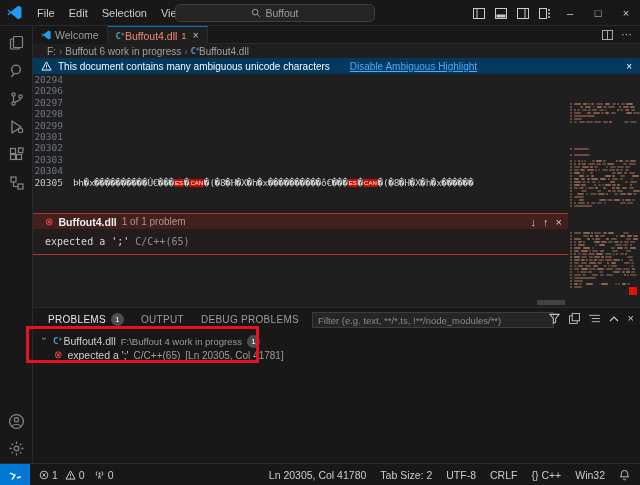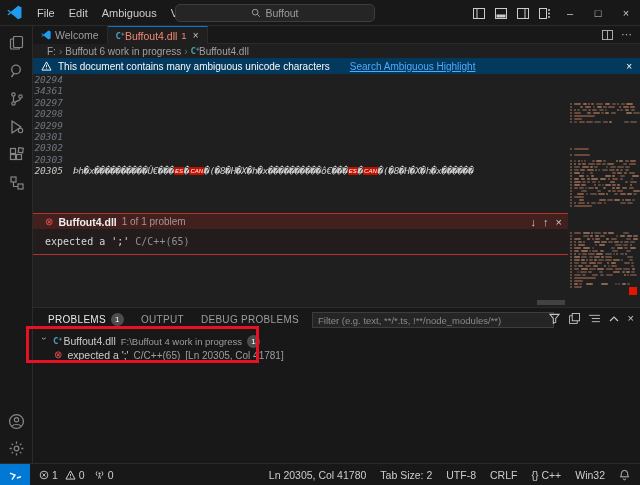--- a/index.html
+++ b/index.html
@@ -47,21 +47,21 @@
 
   
   #banner { left:33px; top:58px; width:607px; height:16px; background:#04395e;
     display:flex; align-items:center; gap:6px; padding:0 8px; font-size:10px; color:#f2f8fc; z-index:5; }
   #banner a { color:#4daafc; text-decoration:underline; margin-left:14px; }
   #banner .close { margin-left:auto; color:#ffffff; font-size:10px; }
 
   
   #editor { left:33px; top:74px; width:607px; height:233px; background:#1f1f1f; overflow:hidden; }
   .eline { display:flex; height:11.4px; line-height:11.4px;
-    font-family:"DejaVu Sans Mono", monospace; font-size:9.5px;font-style:italic; }
+    font-family:"DejaVu Sans Mono", monospace; font-size:9.5px; }
   .eline .ln { width:40px; text-align:right; padding-right:10px; color:#6e7681; flex:none; }
   .eline .code { white-space:nowrap; color:#cfcfcf; letter-spacing:-0.4px; }
   .eline.cur .ln { color:#c6c6c6; }
   .ctrl { display:inline-block; background:#be1100; color:#ffffff; font-size:6px;
     line-height:8px; height:8px; padding:0 1px; border-radius:1px; vertical-align:1px;
     font-family:"Liberation Sans", sans-serif; letter-spacing:0; }
 
   
   #peek { position:absolute; left:0; top:139px; right:72px; border-top:1px solid #b5332c;
     border-bottom:1px solid #b5332c; background:#231c1c; z-index:4; }
@@ -119,21 +119,21 @@
 <body>
 
 <div id="titlebar" class="abs">
   <span id="vscode-logo">
     <svg width="15" height="15" viewBox="0 0 17 17">
         <polygon points="12.6,0.8 4.4,7.6 1.6,5.5 0.4,6.1 3.2,8.5 0.4,10.9 1.6,11.5 4.4,9.4 12.6,16.2 16.4,14.4 16.4,2.6" fill="#1f9cf0"></polygon>
       </svg>
   </span>
   <span class="menu-item">File</span>
   <span class="menu-item">Edit</span>
-  <span class="menu-item">Ambiguous</span>
+  <span class="menu-item">Selection</span>
   <span class="menu-item">View</span>
   <span class="menu-item">⋯</span>
   <span class="nav-arrow">←</span>
   <span class="nav-arrow dim">→</span>
   <div id="search-box">
     <svg width="10" height="10" viewBox="0 0 12 12">
         <circle cx="5" cy="5" r="3.4" fill="none" stroke="#9d9d9d" stroke-width="1.2"></circle>
         <line x1="7.6" y1="7.6" x2="10.6" y2="10.6" stroke="#9d9d9d" stroke-width="1.2"></line>
       </svg>
     <span>Buffout</span>
@@ -261,32 +261,32 @@
   <span>Buffout4.dll</span>
 </div>
 
 <div id="banner" class="abs">
   <svg width="11" height="10" viewBox="0 0 12 11">
       <path d="M6 1 L11 10 H1 Z" fill="none" stroke="#e8f3fb" stroke-width="1.1" stroke-linejoin="round"></path>
       <line x1="6" y1="4.2" x2="6" y2="7" stroke="#e8f3fb"></line>
       <circle cx="6" cy="8.6" r="0.6" fill="#e8f3fb"></circle>
     </svg>
   <span>This document contains many ambiguous unicode characters</span>
-  <a href="#">Search Ambiguous Highlight</a>
+  <a href="#">Disable Ambiguous Highlight</a>
   <span class="close">×</span>
 </div>
 
 <div id="editor" class="abs">
   <div id="editor-lines">
       <div class="eline">
         <span class="ln">20294</span>
         <span class="code"></span>
       </div>
       <div class="eline">
-        <span class="ln">34361</span>
+        <span class="ln">20296</span>
         <span class="code"></span>
       </div>
       <div class="eline">
         <span class="ln">20297</span>
         <span class="code"></span>
       </div>
       <div class="eline">
         <span class="ln">20298</span>
         <span class="code"></span>
       </div>
@@ -297,20 +297,24 @@
       <div class="eline">
         <span class="ln">20301</span>
         <span class="code"></span>
       </div>
       <div class="eline">
         <span class="ln">20302</span>
         <span class="code"></span>
       </div>
       <div class="eline">
         <span class="ln">20303</span>
+        <span class="code"></span>
+      </div>
+      <div class="eline">
+        <span class="ln">20304</span>
         <span class="code"></span>
       </div>
       <div class="eline cur">
         <span class="ln">20305</span>
         <span class="code"><span>Þh�x����������Û€���</span><span class="ctrl">ES</span><span>�</span><span class="ctrl">CAN</span><span>�(�8�H�X�h�x����������ô€���</span><span class="ctrl">ES</span><span>�</span><span class="ctrl">CAN</span><span>�(�8�H�X�h�x������</span></span>
       </div>
     </div>
 
   <div id="peek">
     <div id="peek-header">

